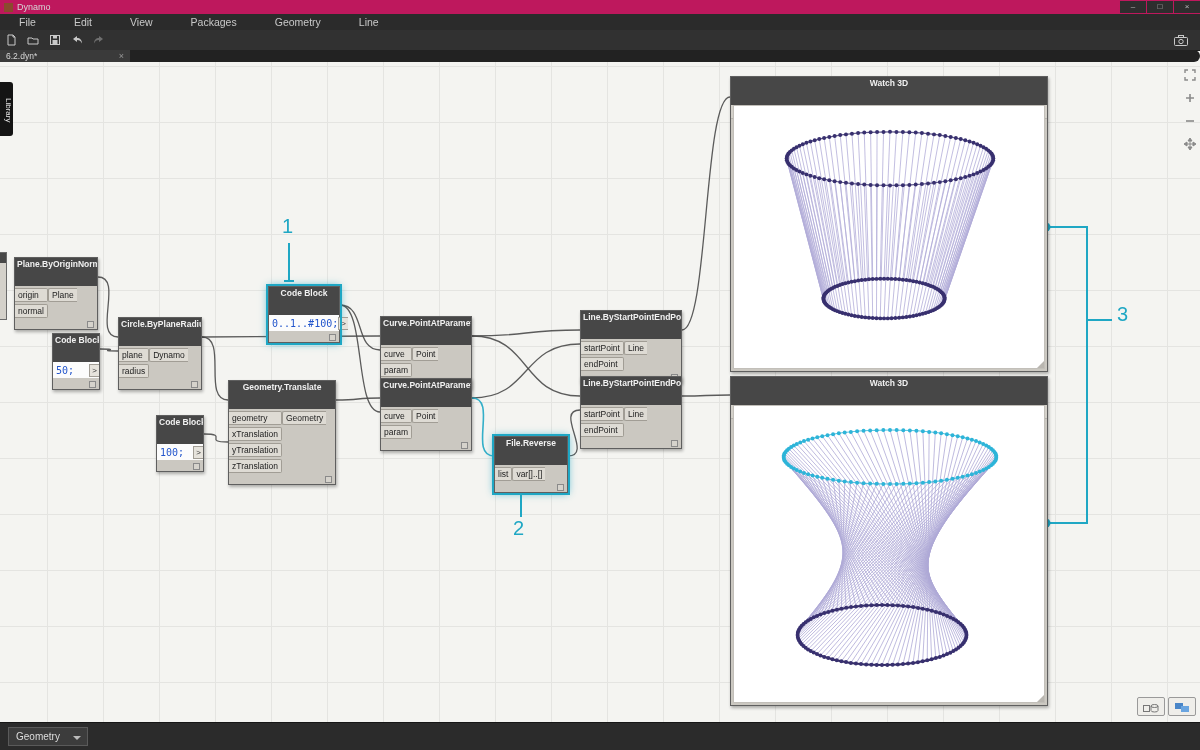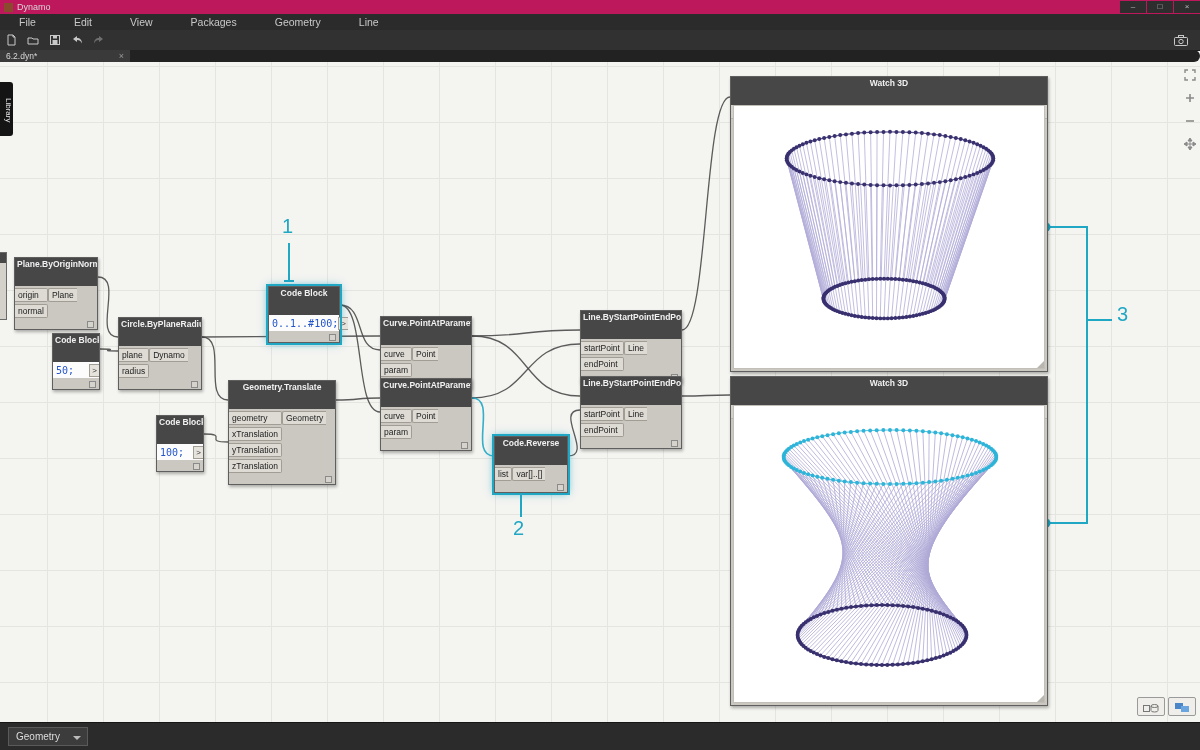--- a/index.html
+++ b/index.html
@@ -289,21 +289,21 @@
     <div class="pcol out">
       <span class="port outp">Point</span>
     </div>
   </div>
   <div class="node-footer">
       <span class="lacing"></span>
     </div>
 </div>
 
 <div class="node selected" style="left:494px;top:436px;width:74px">
-  <div class="node-header">Code.Reverse</div>
+  <div class="node-header">File.Reverse</div>
   <div class="node-body">
     <div class="pcol">
       <span class="port in">list</span>
     </div>
     <div class="pcol out">
       <span class="port outp">var[]..[]</span>
     </div>
   </div>
   <div class="node-footer">
       <span class="lacing"></span>

